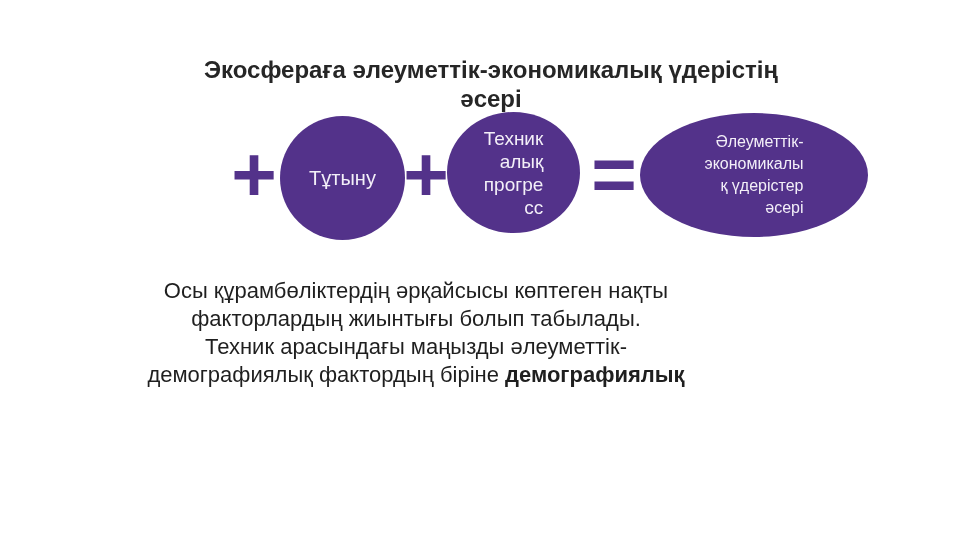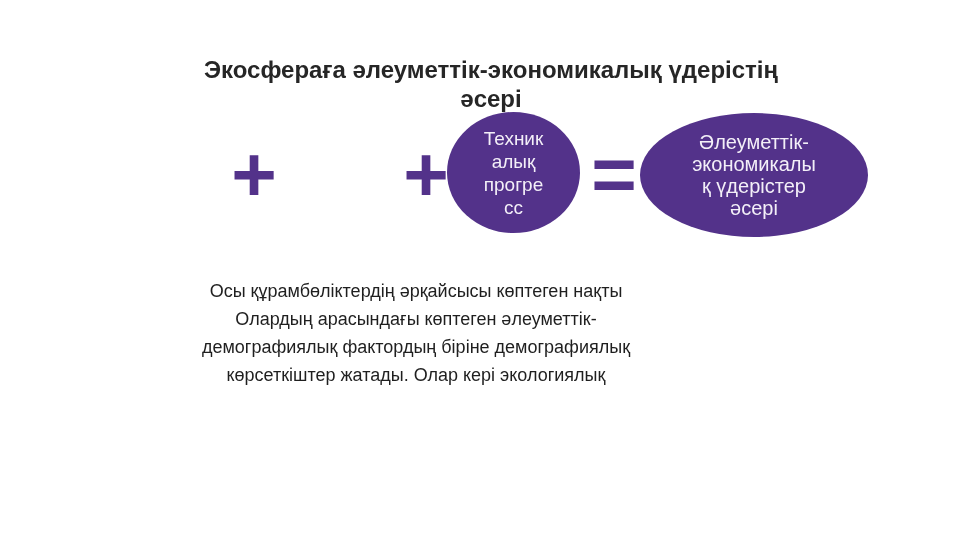--- a/index.html
+++ b/index.html
@@ -31,64 +31,68 @@
     display: flex;
     align-items: center;
     justify-content: center;
     text-align: center;
     color: #F3EFF8;
   }
   .shape .label {
     white-space: pre-line;
     font-size: 20px;
     line-height: 23px;
+    text-align: right;
   }
   .circle-1 { left: 100px; top: 114px; width: 125px; height: 124px; }
   .circle-2 { left: 280px; top: 116px; width: 125px; height: 124px; }
   .circle-3 { left: 447px; top: 112px; width: 133px; height: 121px; }
   .circle-3 .label { font-size: 19px; line-height: 23px; }
   .ellipse-4 { left: 640px; top: 113px; width: 228px; height: 124px; }
-  .ellipse-4 .label { font-size: 20px; line-height: 22px; }
+  .ellipse-4 .label { font-size: 16px; line-height: 22px; }
   .op {
     position: absolute;
     top: 112px;
     height: 124px;
     display: flex;
     align-items: center;
     justify-content: center;
     color: #53328A;
     font-weight: bold;
     font-size: 78px;
   }
   .plus-1 { left: 226px; width: 56px; }
   .plus-2 { left: 400px; width: 52px; }
   .equals { left: 582px; width: 64px; }
   .bodytext {
     position: absolute;
     left: 26px;
     top: 277px;
     width: 780px;
     text-align: center;
-    font-size: 18px;
+    font-size: 22px;
     line-height: 28px;
     color: #1F1F1F;
   }
-  .bodytext .b { font-weight: normal; }
+  .bodytext .b { font-weight: bold; }
 </style>
 </head>
 <body>
 
 <div class="slide">
 
   <h1 class="title">Экосфераға әлеуметтік-экономикалық үдерістің
 әсері</h1>
 
 
   <div class="op plus-1">+</div>
 
+  <div class="shape circle-2">
+    <span class="label">Тұтыну</span>
+  </div>
 
   <div class="op plus-2">+</div>
 
   <div class="shape circle-3">
     <span class="label">Техник
 алық
 прогре
 сс</span>
   </div>
 
@@ -96,18 +100,18 @@
 
   <div class="shape ellipse-4">
     <span class="label">Әлеуметтік-
 экономикалы
 қ үдерістер
 әсері</span>
   </div>
 
   <div class="bodytext">
       <div><span>Осы құрамбөліктердің әрқайсысы көптеген нақты</span></div>
-      <div><span>Олардың арасындағы көптеген әлеуметтік-</span></div>
+      <div><span>факторлардың жиынтығы болып табылады.</span></div>
+      <div><span>Техник арасындағы маңызды әлеуметтік-</span></div>
       <div><span>демографиялық фактордың біріне </span><span class="b">демографиялық</span></div>
-      <div><span class="b">көрсеткіштер</span><span> жатады. Олар кері экологиялық</span></div>
     </div>
 
 </div>
 
 </body></html>

